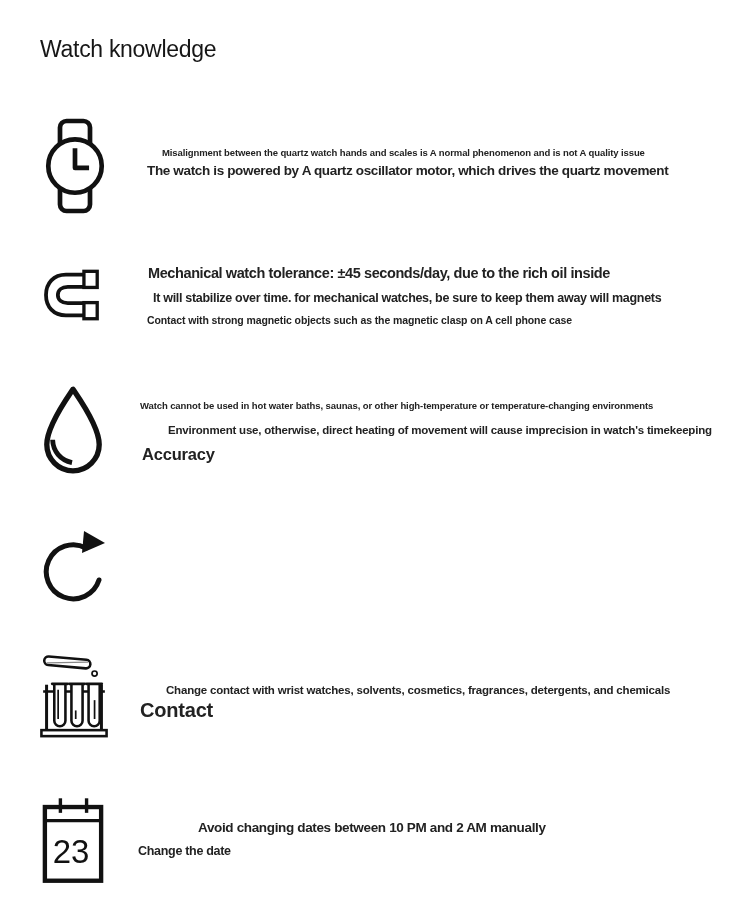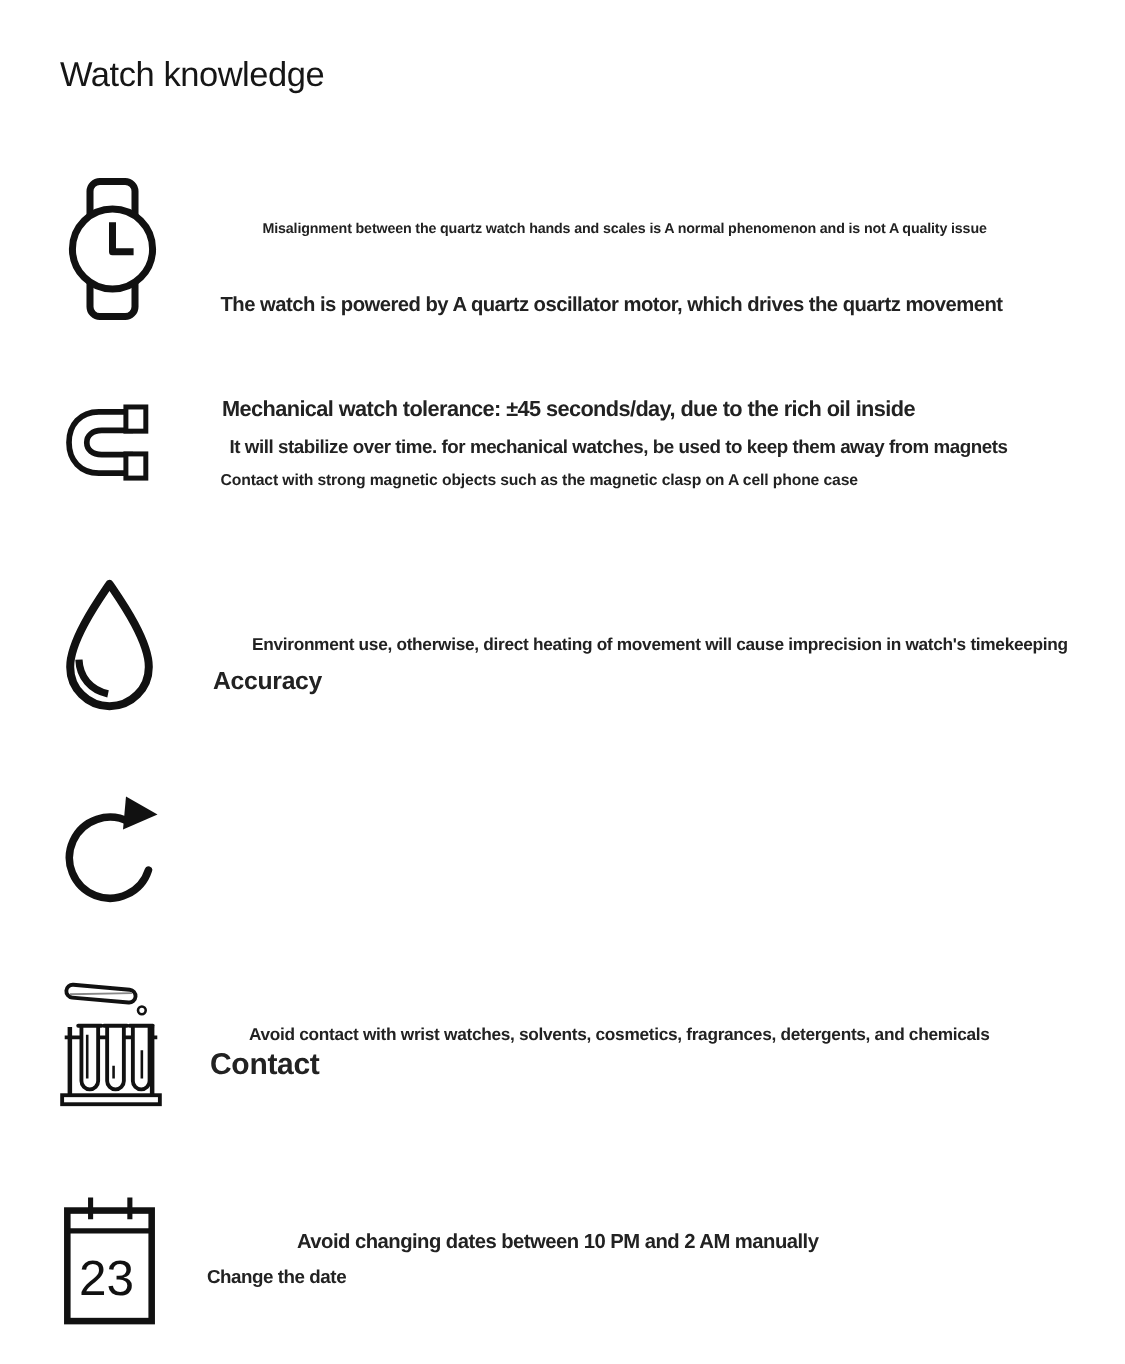--- a/index.html
+++ b/index.html
@@ -15,21 +15,21 @@
     position: absolute; left: 40px; top: 36px;
     font-size: 23px; font-weight: 400; letter-spacing: -0.3px;
     color: #161616; white-space: nowrap;
   }
   .section { position: absolute; left: 0; width: 750px; }
   .icon { position: absolute; display: block; }
   .line {
     position: absolute; white-space: nowrap; font-weight: 700;
     color: #222; letter-spacing: -0.2px;
   }
-  .xs  { font-size: 9.5px;  letter-spacing: -0.1px; margin-left: 13px; }
+  .xs  { font-size: 9.5px;  letter-spacing: -0.1px; }
   .sm  { font-size: 10.5px; letter-spacing: -0.1px; text-align: center; }
   .smm { font-size: 11.5px; padding-left: 16px; }
   .md  { font-size: 12.5px; letter-spacing: -0.3px; }
   .mdl { font-size: 13.5px; letter-spacing: -0.35px; }
   .lg  { font-size: 14.5px; letter-spacing: -0.4px; }
   .xl  { font-size: 16.5px; letter-spacing: -0.2px; }
   .xxl { font-size: 20px; letter-spacing: -0.2px; }
   svg { display: block; }
 </style>
 </head>
@@ -37,39 +37,40 @@
 
 <div class="page-title">Watch knowledge</div>
 
 <div class="section" style="top:113px; height:115px;">
   <svg class="icon" style="left:45px; top:2px;" width="60" height="102" viewBox="0 0 64 104">
     <rect x="16" y="4" width="32" height="96" rx="7" fill="#fff" stroke="#111" stroke-width="5"></rect>
     <circle cx="32" cy="52" r="28.5" fill="#fff" stroke="#111" stroke-width="5"></circle>
     <path d="M32 33 V54 H47" fill="none" stroke="#111" stroke-width="5" stroke-linejoin="round"></path>
   </svg>
   <div class="line xs" style="left:162px; top:34px;">Misalignment between the quartz watch hands and scales is A normal phenomenon and is not A quality issue</div>
-  <div class="line mdl" style="left:147px; top:50px;margin-top:32px;">The watch is powered by A quartz oscillator motor, which drives the quartz movement</div>
+  <div class="line mdl" style="left:147px; top:50px;">The watch is powered by A quartz oscillator motor, which drives the quartz movement</div>
 </div>
 
 <div class="section" style="top:262px; height:80px;">
   <svg class="icon" style="left:42px; top:6px;" width="63" height="55" viewBox="0 0 66 58">
     <path d="M47 7 H25 C12 7 4 16 4 28.5 C4 41 12 50 25 50 H47 V37 H27 C20.5 37 16.5 33.5 16.5 28.5 C16.5 23.5 20.5 20 27 20 H47 Z" fill="#fff" stroke="#111" stroke-width="4" stroke-linejoin="miter"></path>
     <rect x="44" y="3.5" width="14" height="17" fill="#fff" stroke="#111" stroke-width="3.5"></rect>
     <rect x="44" y="36.5" width="14" height="17" fill="#fff" stroke="#111" stroke-width="3.5"></rect>
   </svg>
   <div class="line lg" style="left:148px; top:3px;">Mechanical watch tolerance: ±45 seconds/day, due to the rich oil inside</div>
-  <div class="line md" style="left:153px; top:29px;">It will stabilize over time. for mechanical watches, be used to keep them away from magnets</div>
+  <div class="line md" style="left:153px; top:29px;">It will stabilize over time. for mechanical watches, be sure to keep them away will magnets</div>
   <div class="line sm" style="left:147px; top:52px;">Contact with strong magnetic objects such as the magnetic clasp on A cell phone case</div>
 </div>
 
 <div class="section" style="top:380px; height:105px;">
   <svg class="icon" style="left:40px; top:3px;" width="66" height="96" viewBox="0 0 68 96">
     <path d="M34 5 C28 14 7 43 7 62 A27 27 0 0 0 61 62 C61 43 40 14 34 5 Z" fill="#fff" stroke="#111" stroke-width="5.5" stroke-linejoin="round"></path>
     <path d="M13 57 C13.5 69 21 78 33 80.5" fill="none" stroke="#111" stroke-width="5" stroke-linecap="butt"></path>
   </svg>
+  <div class="line xs" style="left:140px; top:20px;">Watch cannot be used in hot water baths, saunas, or other high-temperature or temperature-changing environments</div>
   <div class="line smm" style="left:152px; top:44px;">Environment use, otherwise, direct heating of movement will cause imprecision in watch's timekeeping</div>
   <div class="line xl" style="left:142px; top:65px;">Accuracy</div>
 </div>
 
 <div class="section" style="top:524px; height:90px;">
   <svg class="icon" style="left:42px; top:4px;" width="66" height="82" viewBox="0 0 66 82">
     <path d="M44 20 A27 27 0 1 0 57 52" fill="none" stroke="#111" stroke-width="5" stroke-linecap="round"></path>
     <polygon points="42,3 63,15 40,25" fill="#111"></polygon>
   </svg>
 </div>
@@ -94,21 +95,21 @@
       <line x1="36.5" y1="39" x2="54.5" y2="39"></line>
       <line x1="56.5" y1="39" x2="74.5" y2="39"></line>
     </g>
     <g stroke="#111" stroke-width="2">
       <line x1="23.5" y1="46" x2="23.5" y2="80"></line>
       <line x1="44" y1="70" x2="44" y2="80"></line>
       <line x1="66" y1="58" x2="66" y2="80"></line>
     </g>
     <rect x="4" y="93" width="76" height="7" fill="#fff" stroke="#111" stroke-width="3"></rect>
   </svg>
-  <div class="line smm" style="left:150px; top:42px;">Avoid contact with wrist watches, solvents, cosmetics, fragrances, detergents, and chemicals</div>
+  <div class="line smm" style="left:150px; top:42px;">Change contact with wrist watches, solvents, cosmetics, fragrances, detergents, and chemicals</div>
   <div class="line xxl" style="left:140px; top:57px;">Contact</div>
 </div>
 
 <div class="section" style="top:790px; height:100px;">
   <svg class="icon" style="left:41px; top:5px;" width="64" height="90" viewBox="0 0 66 92">
     <rect x="4" y="12" width="58" height="76" fill="#fff" stroke="#111" stroke-width="4.5"></rect>
     <line x1="4" y1="26" x2="62" y2="26" stroke="#111" stroke-width="3.5"></line>
     <line x1="20" y1="3" x2="20" y2="18" stroke="#111" stroke-width="3.5"></line>
     <line x1="47" y1="3" x2="47" y2="18" stroke="#111" stroke-width="3.5"></line>
     <text x="31" y="70" font-size="34" text-anchor="middle" fill="#111" font-family="Liberation Sans, DejaVu Sans, sans-serif">23</text>

